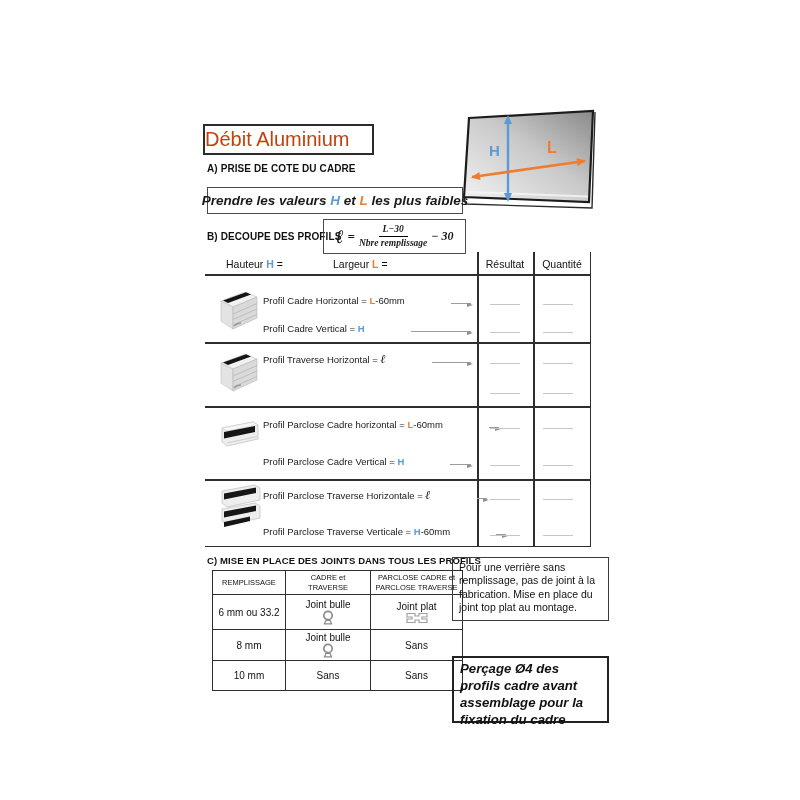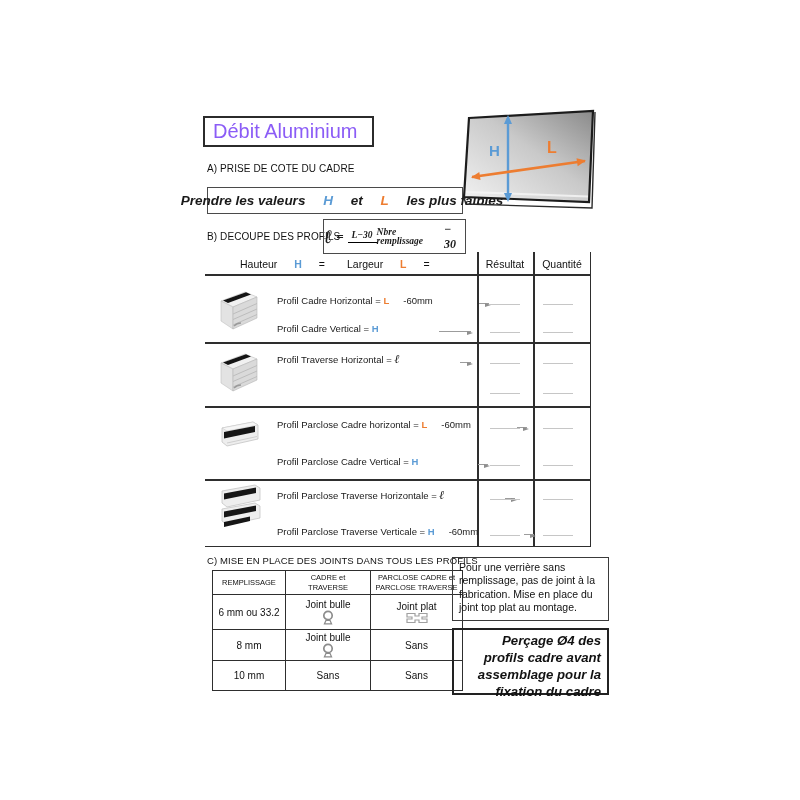--- a/index.html
+++ b/index.html
@@ -1,44 +1,44 @@
 <!DOCTYPE html>
 <html><head>
 <meta charset="utf-8">
 <style>
   html,body{margin:0;padding:0;background:#ffffff;}
   .sheet{position:relative;width:800px;height:800px;background:#fff;overflow:hidden;
          font-family:"Liberation Sans",sans-serif;color:#1a1a1a;}
   .abs{position:absolute;box-sizing:border-box;}
-  .pre{white-space:pre;margin-left:14px;}
-
-  
-  .title-box{left:203px;top:116px;width:171px;height:31px;border:2px solid #2b2b2b;
-             display:flex;align-items:center;padding-left:8px;font-size:20px;color:#8b5cf6;}
-
-  
-  .sec-heading{font-weight:400;font-size:10px;color:#111;letter-spacing:.1px;}
+  .pre{white-space:pre;}
+
+  
+  .title-box{left:203px;top:124px;width:171px;height:31px;border:2px solid #2b2b2b;
+             display:flex;align-items:center;font-size:20px;color:#c2410c;}
+
+  
+  .sec-heading{font-weight:700;font-size:10px;color:#111;letter-spacing:.1px;}
   .h-a{left:207px;top:163px;}
   .h-b{left:207px;top:231px;}
   .h-c{left:207px;top:555px;font-size:9.5px;}
 
   
   .note-box{left:207px;top:187px;width:256px;height:27px;border:1.5px solid #4a4a4a;
             display:flex;align-items:center;justify-content:center;
             font-weight:700;font-style:italic;font-size:13.5px;}
   .var-blue{color:#5B9BD5;}
   .var-orange{color:#ED7D31;}
 
   
   .formula-box{left:323px;top:219px;width:143px;height:35px;border:1.5px solid #4a4a4a;
                display:flex;align-items:center;justify-content:center;gap:4px;
                font-family:"Liberation Serif",serif;font-style:italic;font-weight:600;}
   .f-ell{font-family:"DejaVu Serif",serif;font-size:19px;line-height:1;}
   .f-eq{font-size:13px;}
-  .frac{display:inline-flex;flex-direction:row;align-items:center;line-height:1;}
+  .frac{display:inline-flex;flex-direction:column;align-items:center;line-height:1;}
   .frac .num{font-size:9.5px;padding:0 4px 1.5px;border-bottom:1px solid #000;}
   .frac .den{font-size:9.5px;padding-top:1.5px;}
   .f-tail{font-size:12px;}
 
   
   .cut-table{left:205px;top:252px;width:386px;height:295px;}
   .hline{position:absolute;left:0;width:386px;height:1.5px;background:#2e2e2e;}
   .vline{position:absolute;top:0;height:295px;width:1.5px;background:#2e2e2e;}
   .col-head{position:absolute;font-size:10.5px;color:#111;}
   .label-line{position:absolute;left:58px;width:210px;height:13px;display:flex;align-items:flex-end;gap:42px;}
@@ -58,22 +58,22 @@
            display:flex;flex-direction:column;align-items:center;justify-content:center;
            text-align:center;gap:0;}
   .jt-cell.last-col{border-right:none;}
   .jt-cell.last-row{border-bottom:none;}
   .jt-head{font-size:7.5px;line-height:1.3;color:#111;}
   .jt-body{font-size:10px;color:#111;}
 
   
   .note1{left:452px;top:557px;width:157px;height:64px;border:1.5px solid #3a3a3a;
          padding:3px 6px;font-size:10.5px;line-height:1.28;color:#111;}
-  .note2{left:452px;top:628px;width:157px;height:67px;border:2px solid #222;
-         padding:3px 6px;font-size:13.2px;line-height:1.28;font-weight:700;font-style:italic;color:#111;text-align:right;}
+  .note2{left:452px;top:656px;width:157px;height:67px;border:2px solid #222;
+         padding:3px 6px;font-size:13.2px;line-height:1.28;font-weight:700;font-style:italic;color:#111;}
 </style>
 </head>
 <body>
 
 <div class="sheet">
 
   <div class="abs title-box">
     <span>Débit Aluminium</span>
   </div>
 

